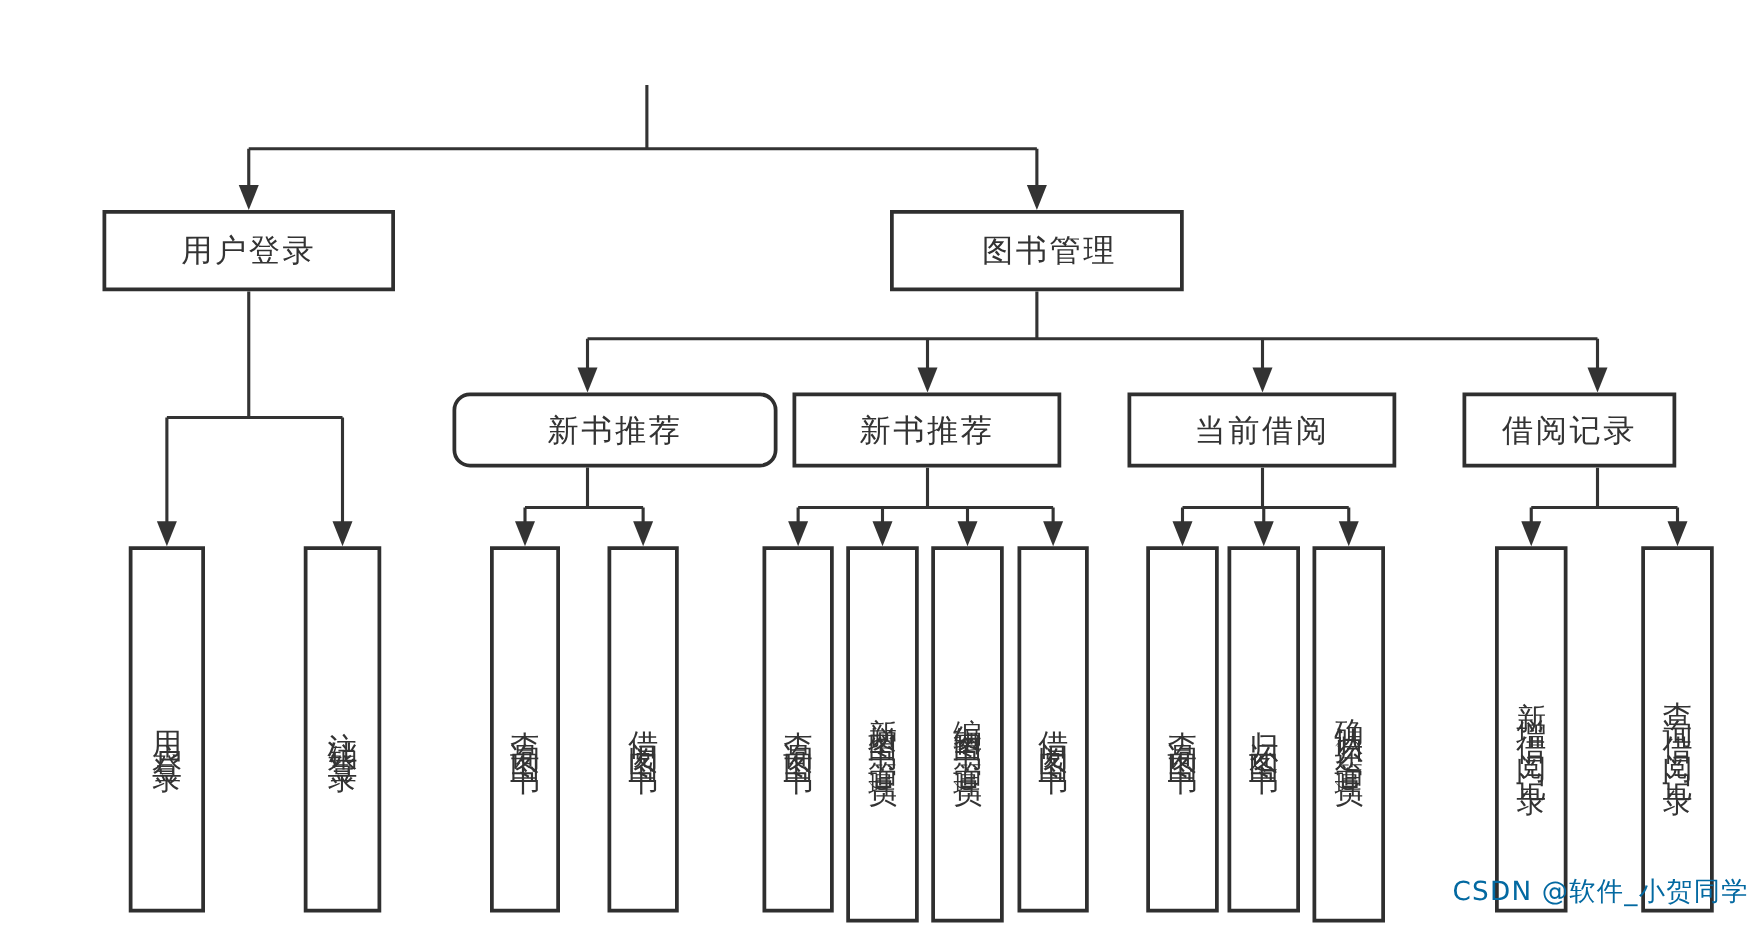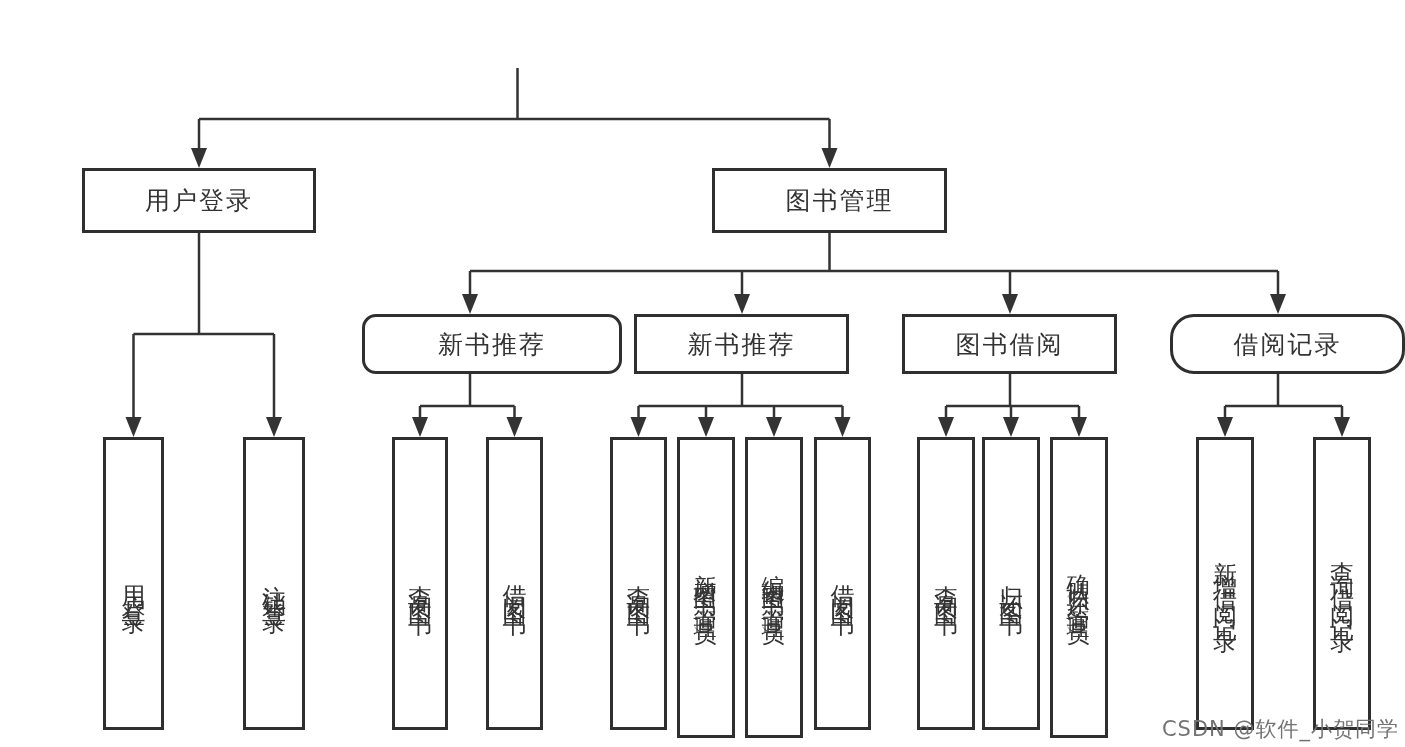--- a/index.html
+++ b/index.html
@@ -36,23 +36,23 @@
     text-orientation: mixed;
     font-size: 24px;
     white-space: nowrap;
   }
   .vs-4 { letter-spacing: 9px; }
   .vs-6 { letter-spacing: 14px; }
   .vs-9 { font-size: 23px; letter-spacing: 7px; }
   .watermark {
     position: absolute;
     right: 6px;
-    bottom: 4px;
+    bottom: 20px;
     font-size: 21px;
-    color: #737373;
+    color: #0369a1;
     letter-spacing: 1px;
     white-space: nowrap;
   }
 </style>
 </head>
 <body>
 
 <div class="stage">
 
   <svg class="connectors" viewBox="0 0 1405 747" xmlns="http://www.w3.org/2000/svg">
@@ -118,23 +118,23 @@
     <span class="h-label">图书管理</span>
   </div>
 
   <div class="node" style="left:362px; top:314px; width:260px; height:60px;border-radius:14px;">
     <span class="h-label">新书推荐</span>
   </div>
   <div class="node" style="left:634px; top:314px; width:215px; height:60px;">
     <span class="h-label">新书推荐</span>
   </div>
   <div class="node" style="left:902px; top:314px; width:215px; height:60px;">
-    <span class="h-label">图书借阅</span>
+    <span class="h-label">当前借阅</span>
   </div>
-  <div class="node" style="left:1170px; top:314px; width:235px; height:60px;border-radius:24px;">
+  <div class="node" style="left:1170px; top:314px; width:171px; height:60px;">
     <span class="h-label">借阅记录</span>
   </div>
 
   <div class="node" style="left:103px; top:437px; width:61px; height:293px;">
     <span class="v-label vs-4">用户登录</span>
   </div>
   <div class="node" style="left:243px; top:437px; width:62px; height:293px;">
     <span class="v-label vs-4">注销登录</span>
   </div>
 

